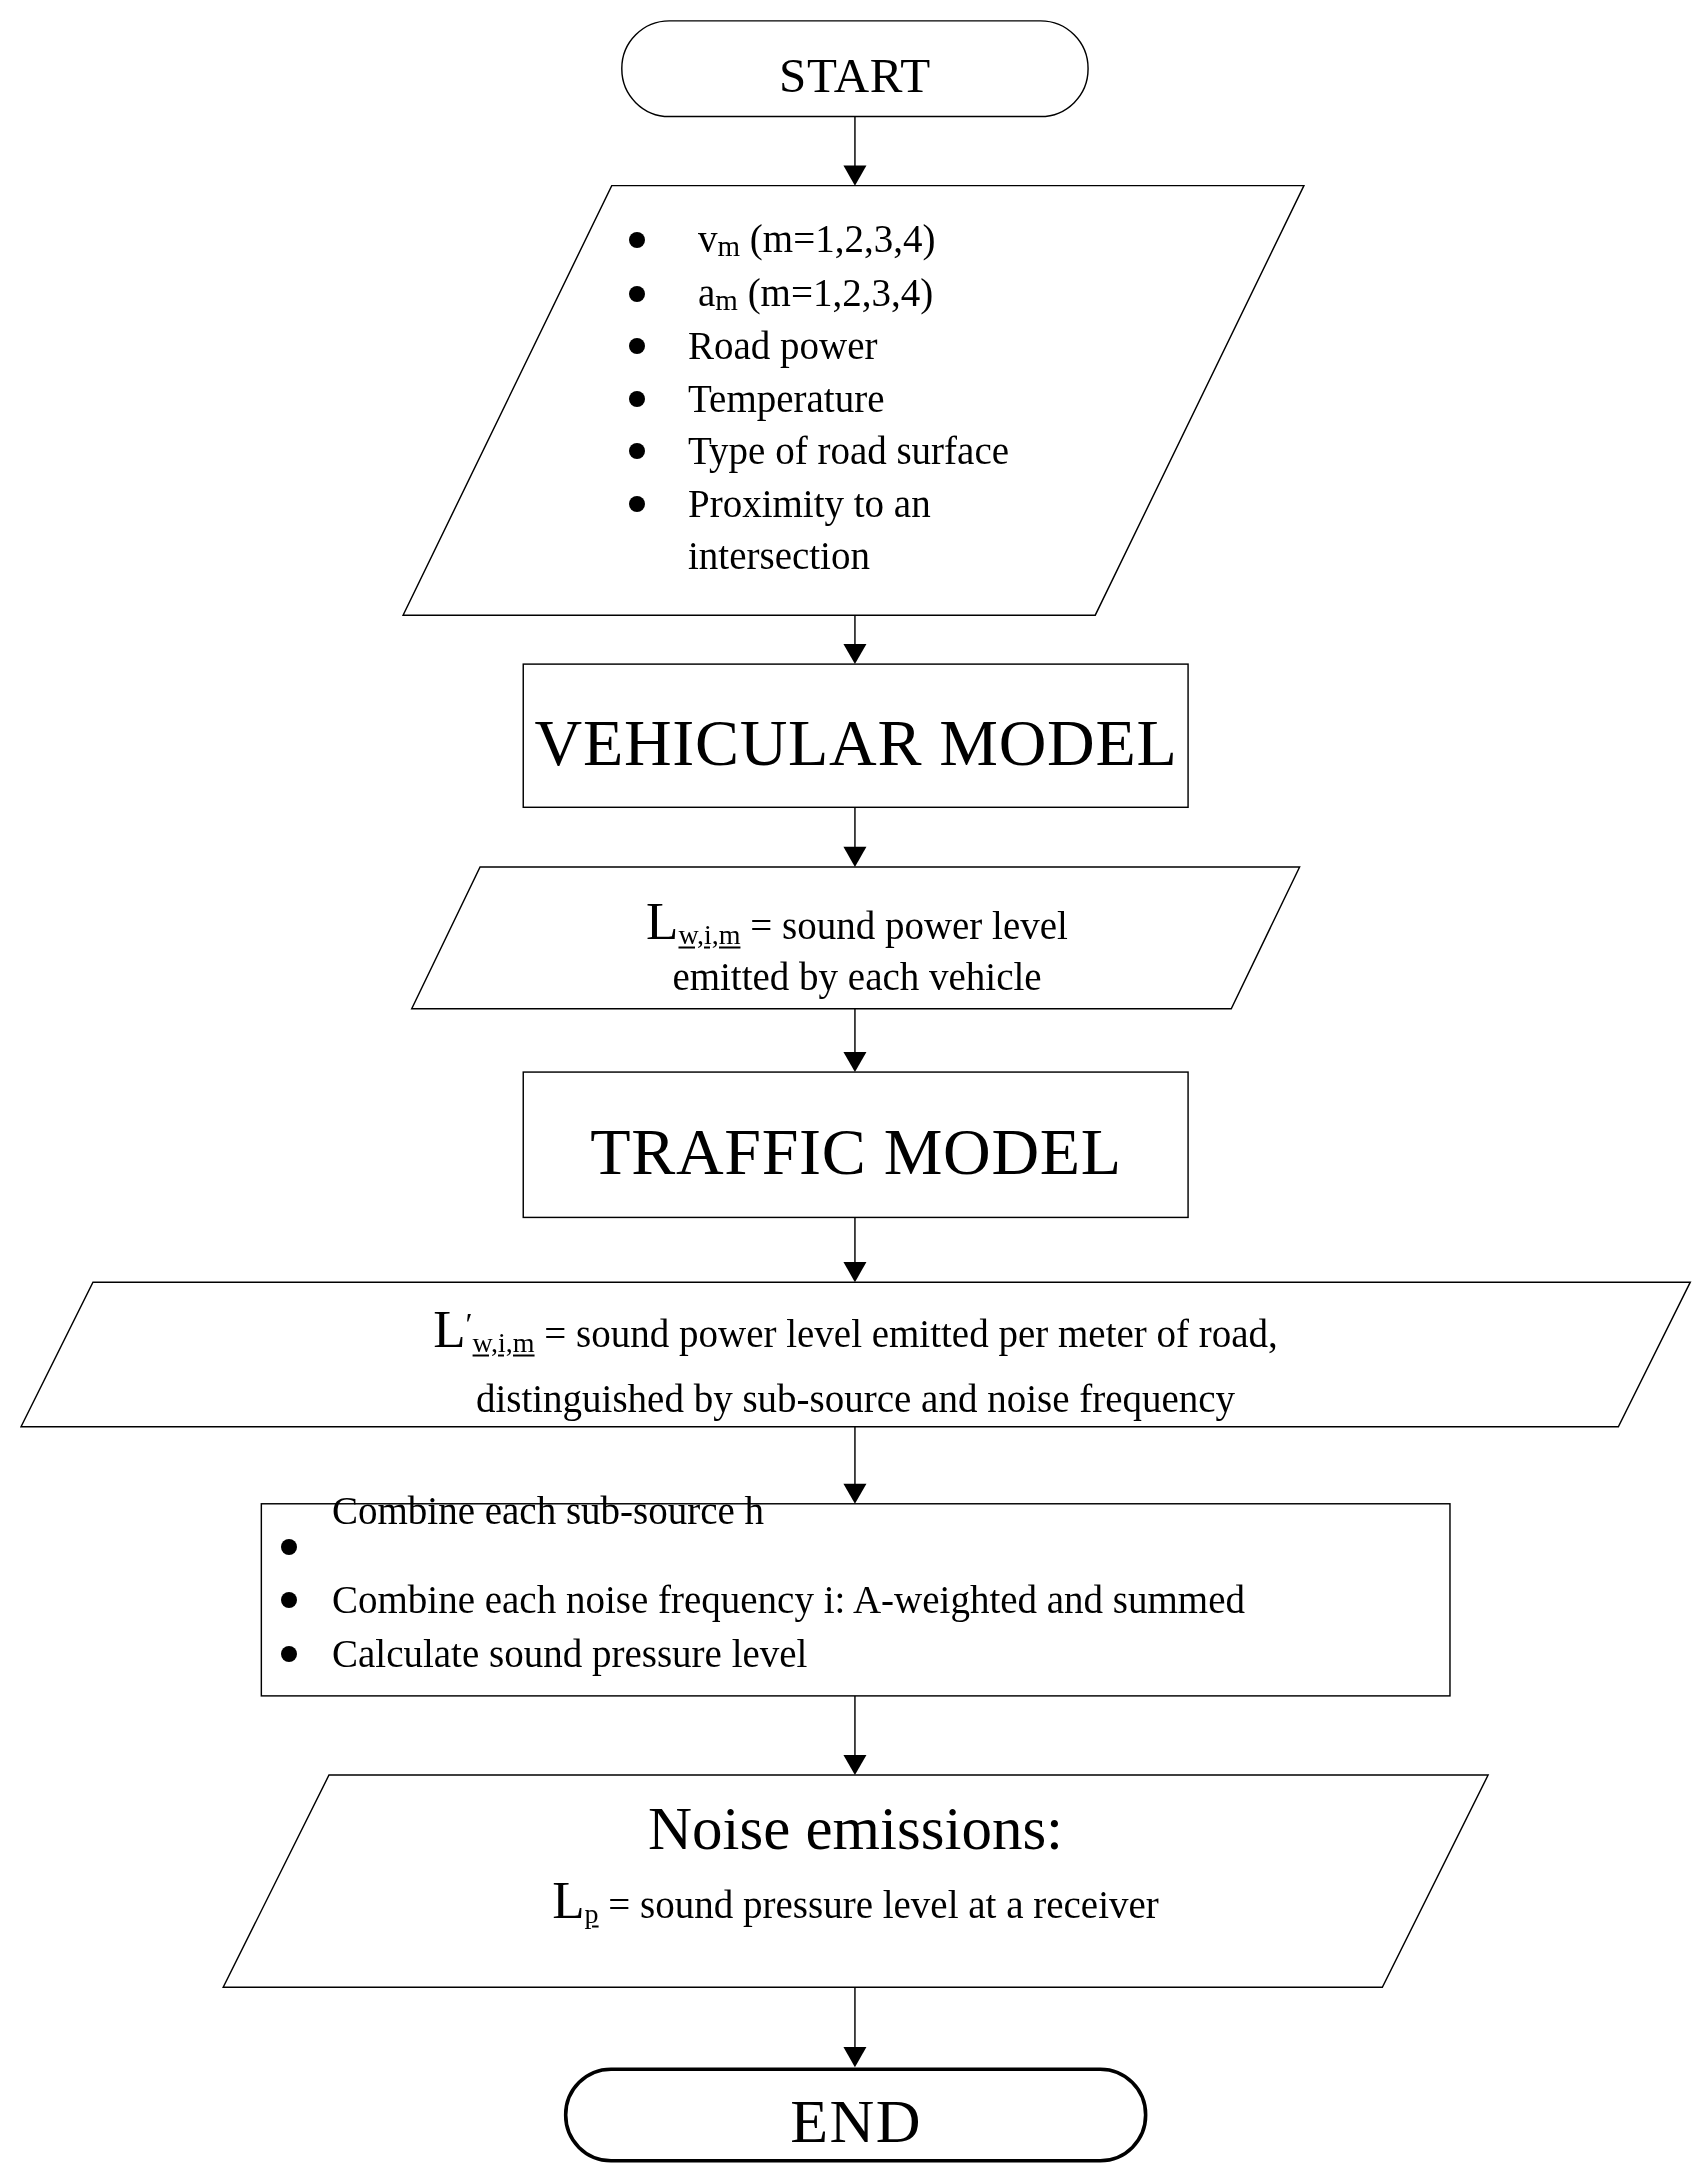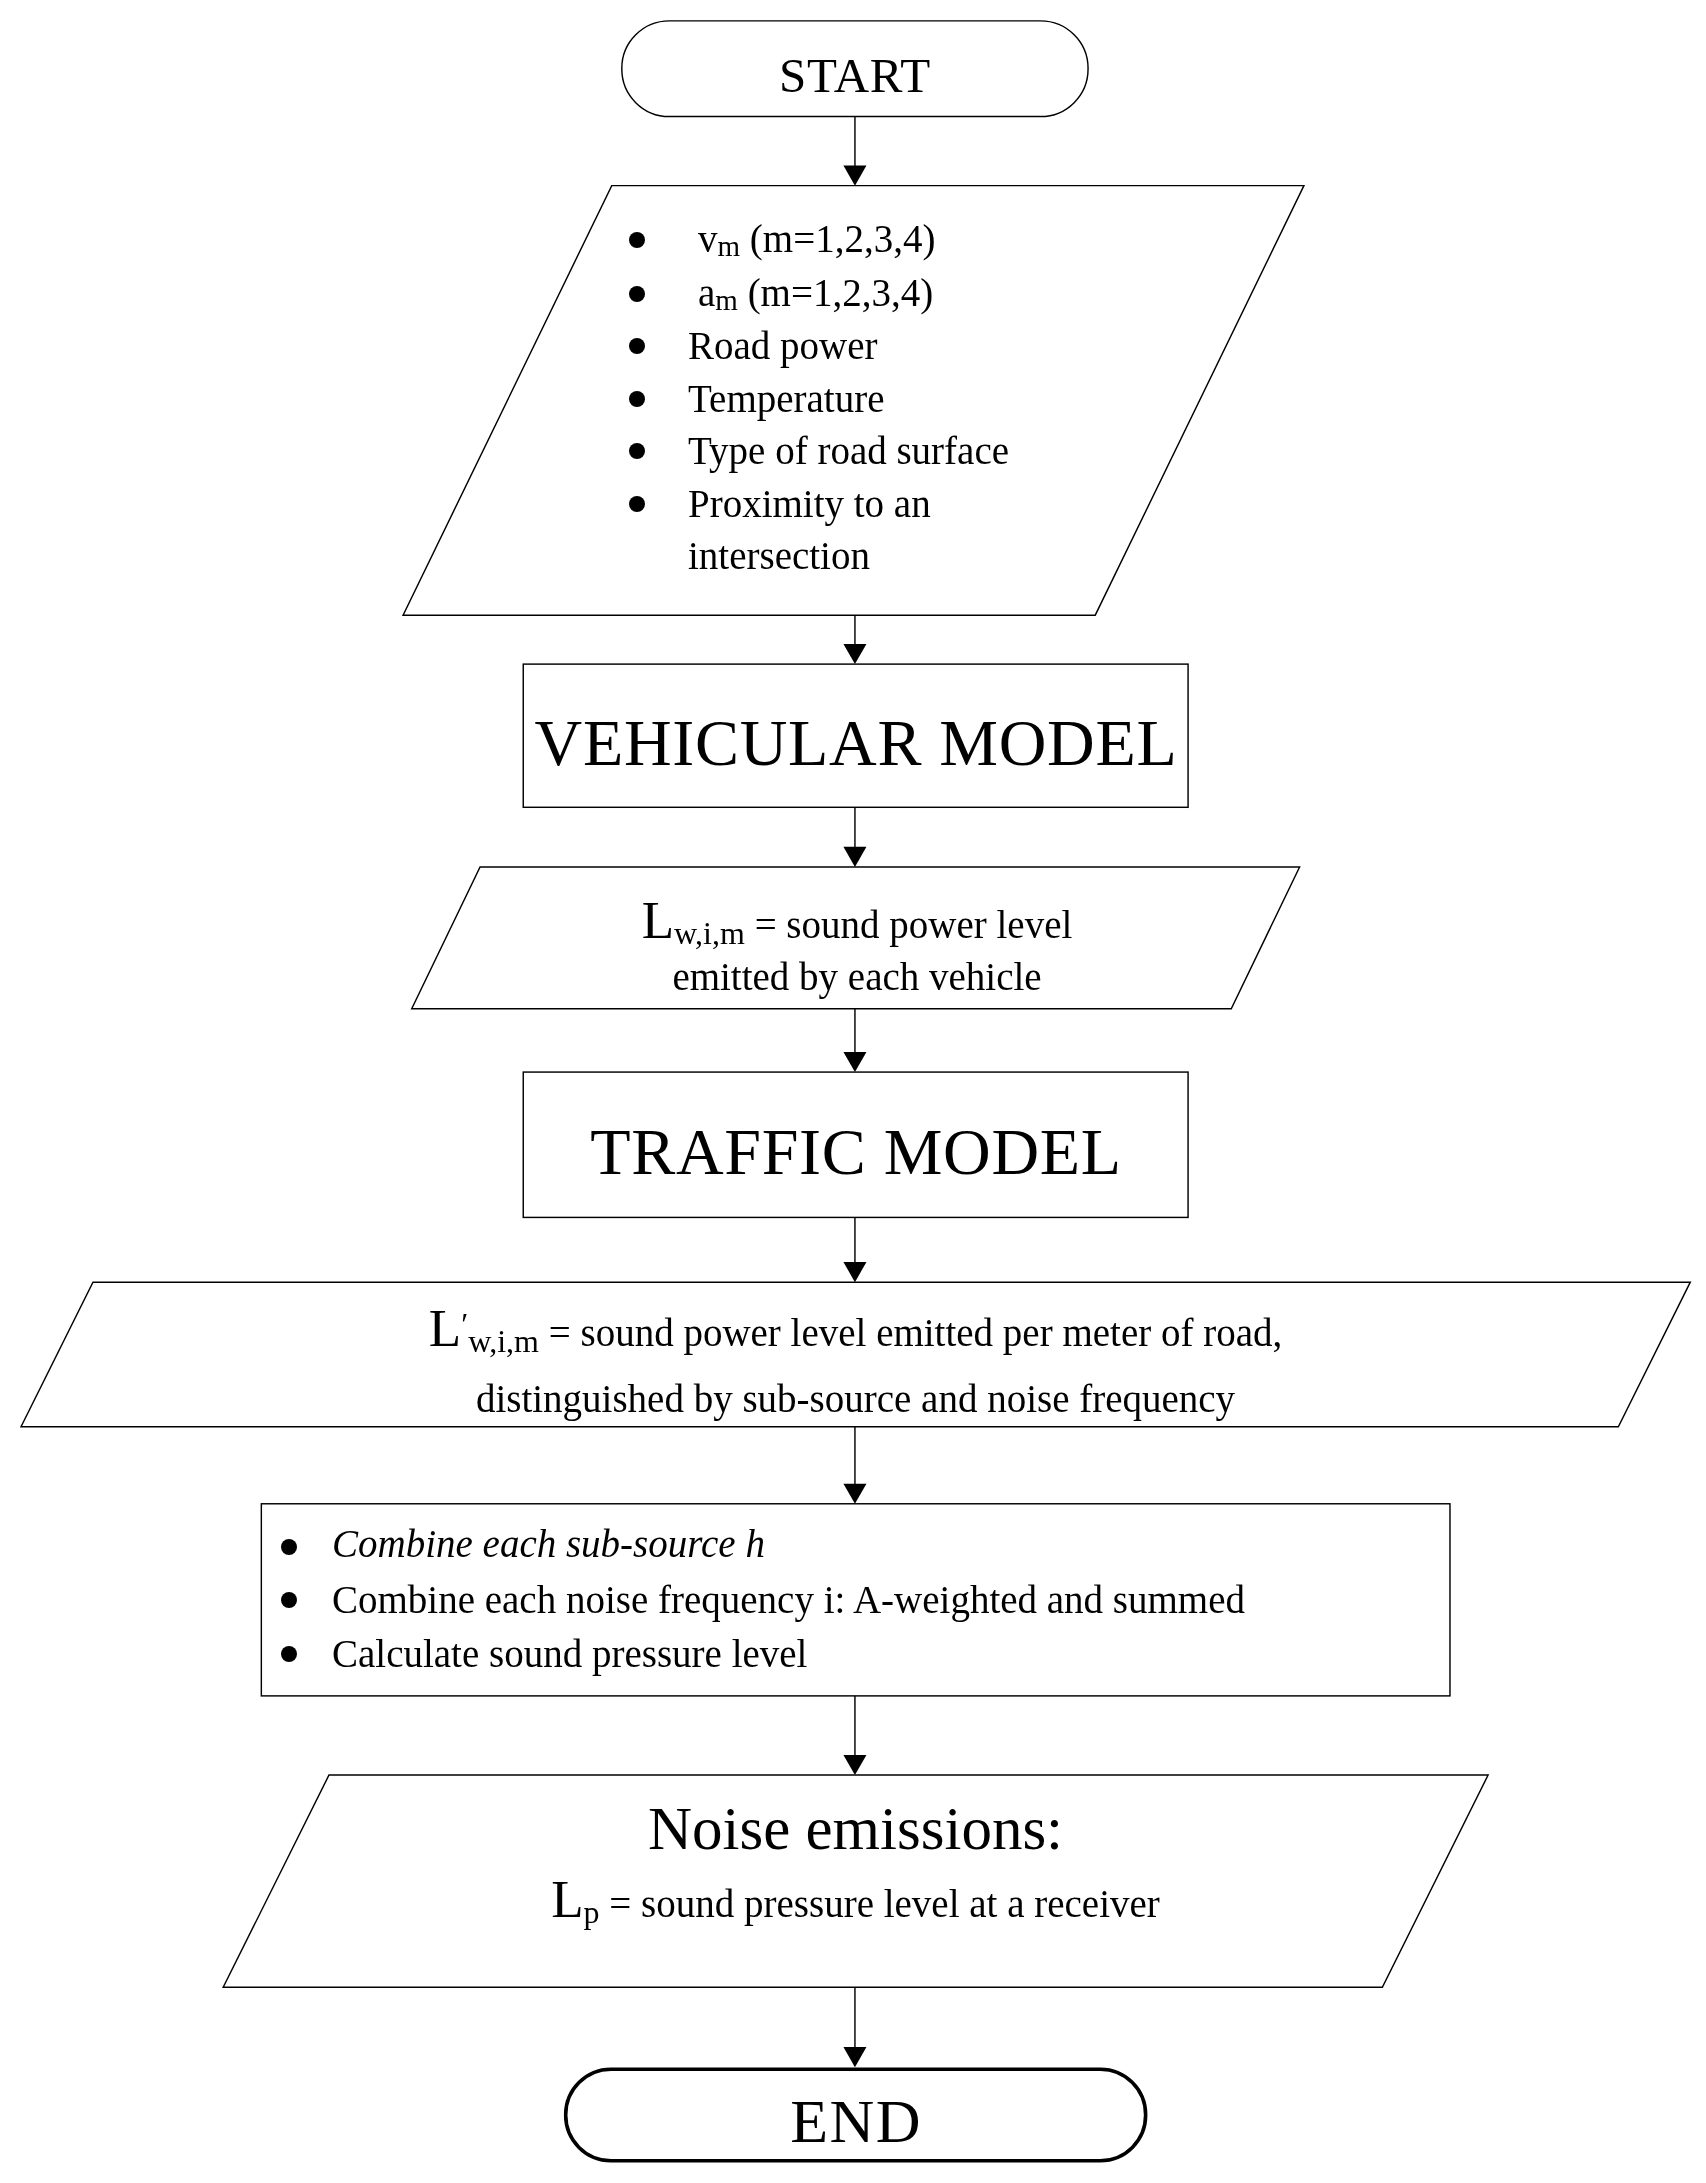--- a/index.html
+++ b/index.html
@@ -19,21 +19,21 @@
     line-height:1.15;
     color:#000;
   }
   .center{text-align:center;margin-top:6px;}
   .fs-body{font-size:39px;}
   .fs-start{font-size:49px;letter-spacing:0.7px;}
   .fs-model{font-size:66px;letter-spacing:0.7px;}
   .fs-title{font-size:61px;}
   .fs-end{font-size:62px;letter-spacing:1.4px;}
   .bigL{font-size:53px;}
-  .sub{font-size:32px;vertical-align:-5.8px;}
+  .sub{font-size:28px;vertical-align:-5.8px;text-decoration:underline;}
   .subsm{font-size:29px;vertical-align:-4.3px;}
   .prime{font-size:32px;vertical-align:11.5px;}
   .dot{
     position:absolute;
     width:16px;height:16px;border-radius:50%;
     background:#000;
     transform:translateY(-50%);
   }
 </style>
 </head>
@@ -128,21 +128,21 @@
   <div class="t center fs-model" style="left:496px;top:1146px;width:720px;">TRAFFIC MODEL</div>
 
   <div class="t center fs-body" style="left:136px;top:1323px;width:1439px;">
     <span class="bigL">L</span><span class="prime">′</span><span class="sub">w,i,m</span><span> = sound power level emitted per meter of road,</span>
   </div>
   <div class="t center fs-body" style="left:136px;top:1393px;width:1439px;">
     <span>distinguished by sub-source and noise frequency</span>
   </div>
 
   <span class="dot" style="left:281px;top:1547px;"></span>
-  <div class="t fs-body" style="left:332px;top:1544px;font-style:italic;">
+  <div class="t fs-body" style="left:332px;top:1511px;">
     <span>Combine each sub-source h</span>
   </div>
   <span class="dot" style="left:281px;top:1600px;"></span>
   <div class="t fs-body" style="left:332px;top:1600px;">
     <span>Combine each noise frequency i: A-weighted and summed</span>
   </div>
   <span class="dot" style="left:281px;top:1654px;"></span>
   <div class="t fs-body" style="left:332px;top:1654px;">
     <span>Calculate sound pressure level</span>
   </div>

